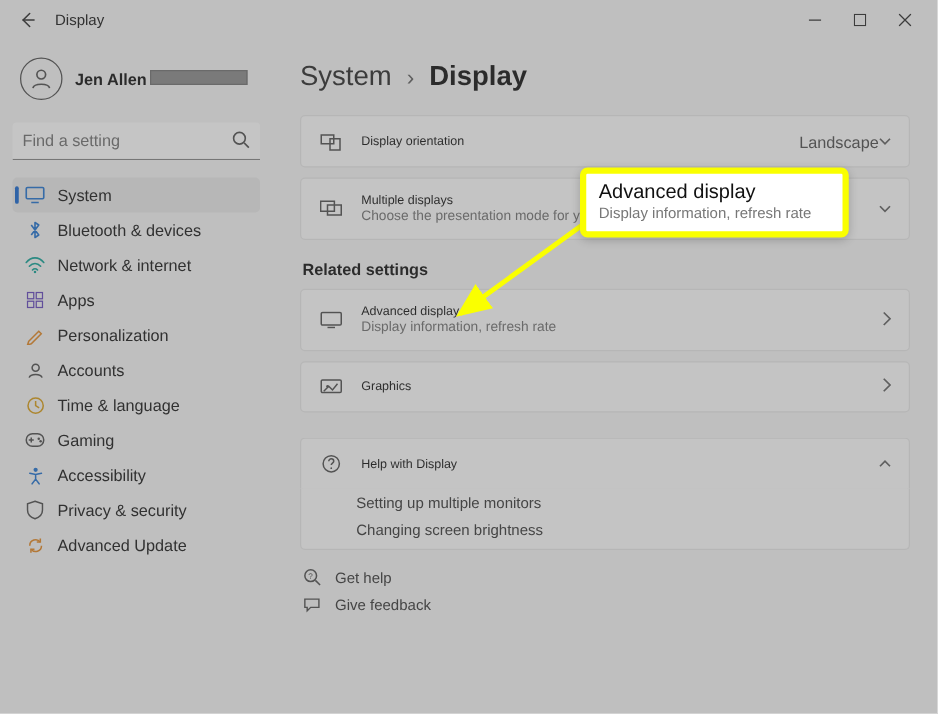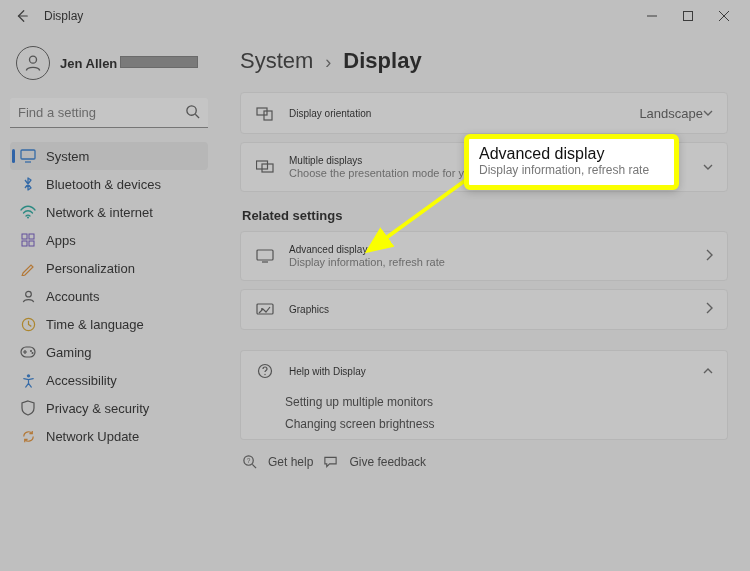--- a/index.html
+++ b/index.html
@@ -46,21 +46,21 @@
   .card .ttl { font-size:10px; color:#1a1a1a; }
   .card .sub { font-size:11px; color:#777; margin-top:1px; }
   .card .tail { display:flex; align-items:center; gap:0; color:#555; font-size:13px; }
   .chev { color:#666; }
 
   .section-label { font-size:13px; font-weight:600; margin:16px 0 8px 2px; }
 
   .help-list { padding:4px 0 8px 44px; display:flex; flex-direction:column; gap:8px; }
   .linklike { color:#404040; font-size:12px; cursor:pointer; }
 
-  .footer-links { margin-top:14px; display:flex; flex-direction:row; gap:8px; }
+  .footer-links { margin-top:14px; display:flex; flex-direction:column; gap:8px; }
   .footer-row { display:flex; align-items:center; gap:10px; }
   .footer-row .fico { width:18px; color:#555; display:flex; justify-content:center; }
 
   
   .callout { position:absolute; z-index:60; left:464px; top:134px; width:215px; background:#fff; border:5px solid #faff00; border-radius:6px; padding:6px 10px 8px 10px; box-shadow:0 2px 8px rgba(0,0,0,0.2); }
   .callout .c-ttl { font-size:16px; color:#111; }
   .callout .c-sub { font-size:12px; color:#777; }
   .arrow-svg { position:absolute; z-index:55; left:358px; top:165px; pointer-events:none; }
 
   
@@ -213,21 +213,21 @@
             </span>
           <span>Privacy &amp; security</span>
         </div>
         <div class="nav-item">
           <span class="nav-icon i-orange">
               <svg width="15" height="15" viewBox="0 0 16 16">
                 <path d="M3 8a5 5 0 0 1 9-3M13 8a5 5 0 0 1-9 3" stroke="currentColor" fill="none" stroke-width="1.3"></path>
                 <path d="M12 2v3h-3M4 14v-3h3" stroke="currentColor" fill="none" stroke-width="1.3"></path>
               </svg>
             </span>
-          <span>Network Update</span>
+          <span>Advanced Update</span>
         </div>
       </nav>
     </aside>
 
     <main class="content">
       <div class="crumbs">
         <span class="crumb-parent">System</span>
         <span class="crumb-sep">›</span>
         <span class="crumb-current">Display</span>
       </div>

